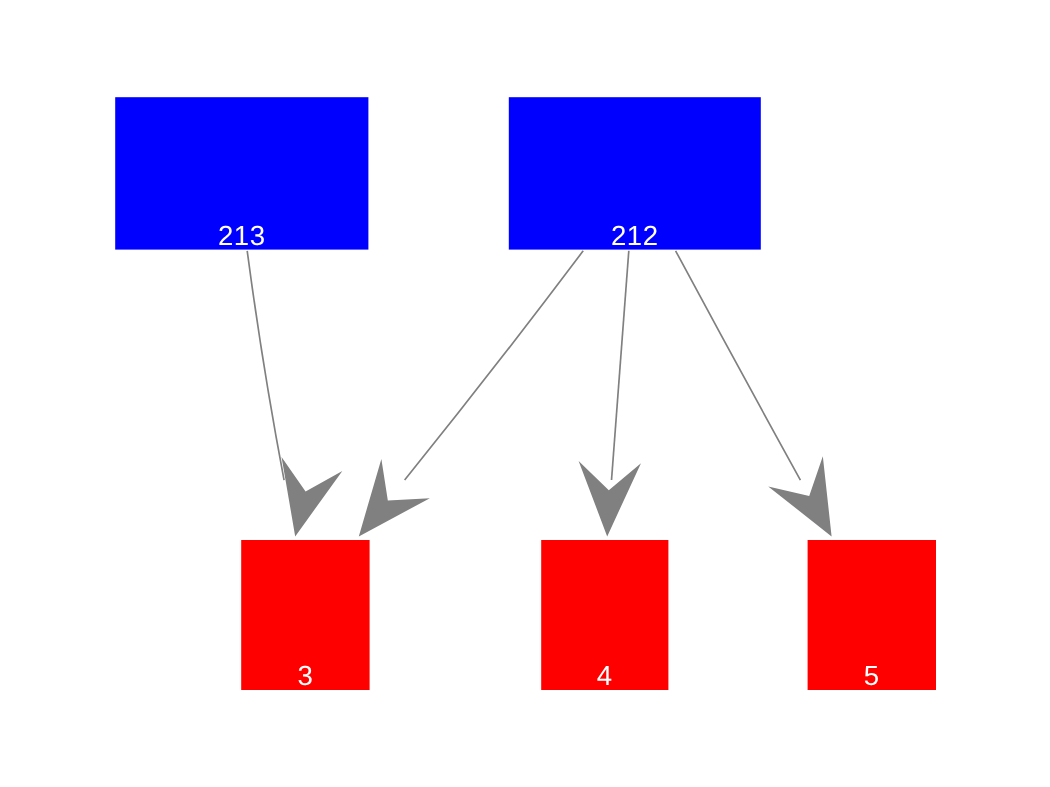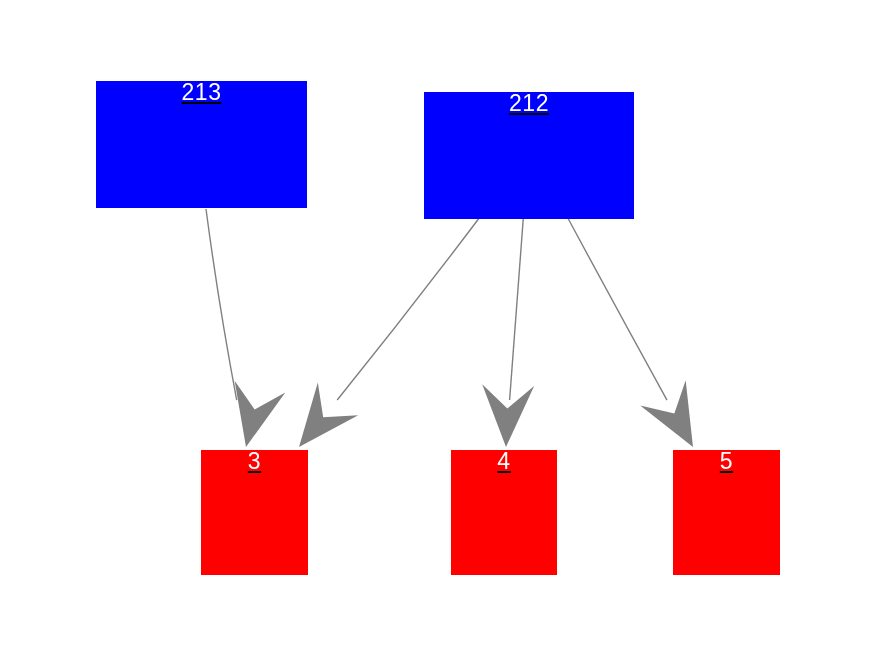--- a/index.html
+++ b/index.html
@@ -18,24 +18,23 @@
   #edge-layer {
     position: absolute;
     left: 0;
     top: 0;
     width: 875px;
     height: 656px;
   }
   .node {
     position: absolute;
     display: flex;
-    align-items: flex-start;
+    align-items: flex-end;
     justify-content: center;
     box-sizing: border-box;
-    text-decoration: underline;
   }
   .node-label {
     color: #ffffff;
     font-size: 23px;
     font-family: "Liberation Sans", sans-serif;
     line-height: 1;
     letter-spacing: 0.5px;
     user-select: none;
   }
 </style>
@@ -60,21 +59,21 @@
       <g>
         <path d="M 563 209 Q 615 305.8 667 400.04" fill="none" stroke="#808080" stroke-width="1.4"></path>
         <polygon points="0,0 -62,-26 -38.44,0 -62,26" fill="#808080" transform="translate(693,447) rotate(61)"></polygon>
       </g>
     </svg>
 
   <div class="node" style="left: 96px; top: 81px; width: 211px; height: 127px; background: rgb(0, 0, 255);">
     <span class="node-label">213</span>
   </div>
 
-  <div class="node" style="left: 424px; top: 81px; width: 210px; height: 127px; background: rgb(0, 0, 255); margin-top: 11px;">
+  <div class="node" style="left: 424px; top: 81px; width: 210px; height: 127px; background: rgb(0, 0, 255);">
     <span class="node-label">212</span>
   </div>
 
   <div class="node" style="left: 201px; top: 450px; width: 107px; height: 125px; background: rgb(255, 0, 0);">
     <span class="node-label">3</span>
   </div>
 
   <div class="node" style="left: 451px; top: 450px; width: 106px; height: 125px; background: rgb(255, 0, 0);">
     <span class="node-label">4</span>
   </div>

